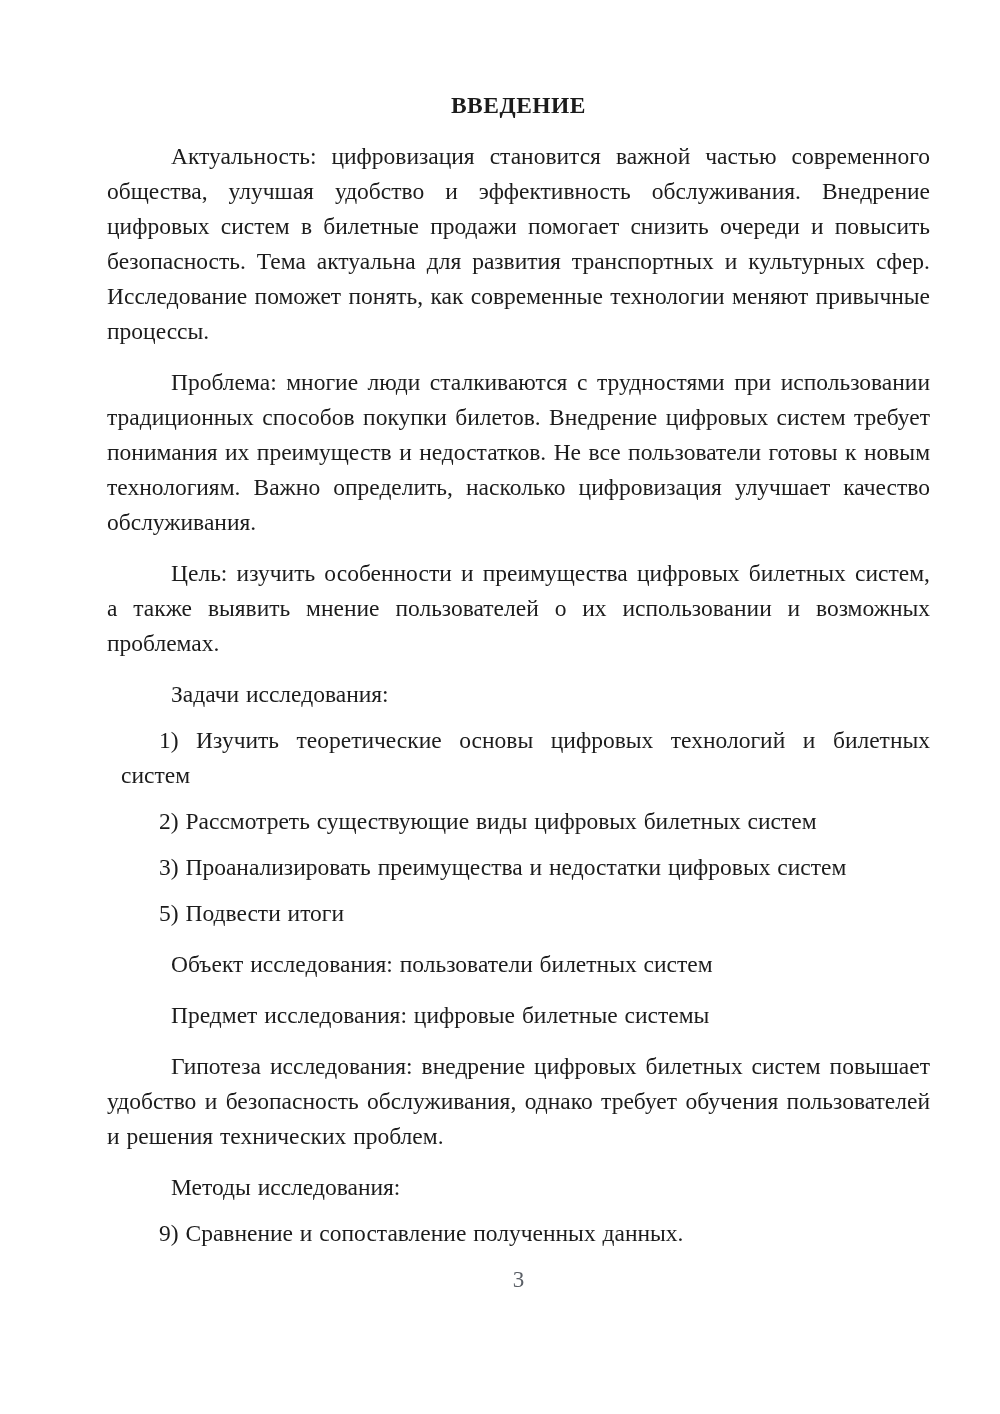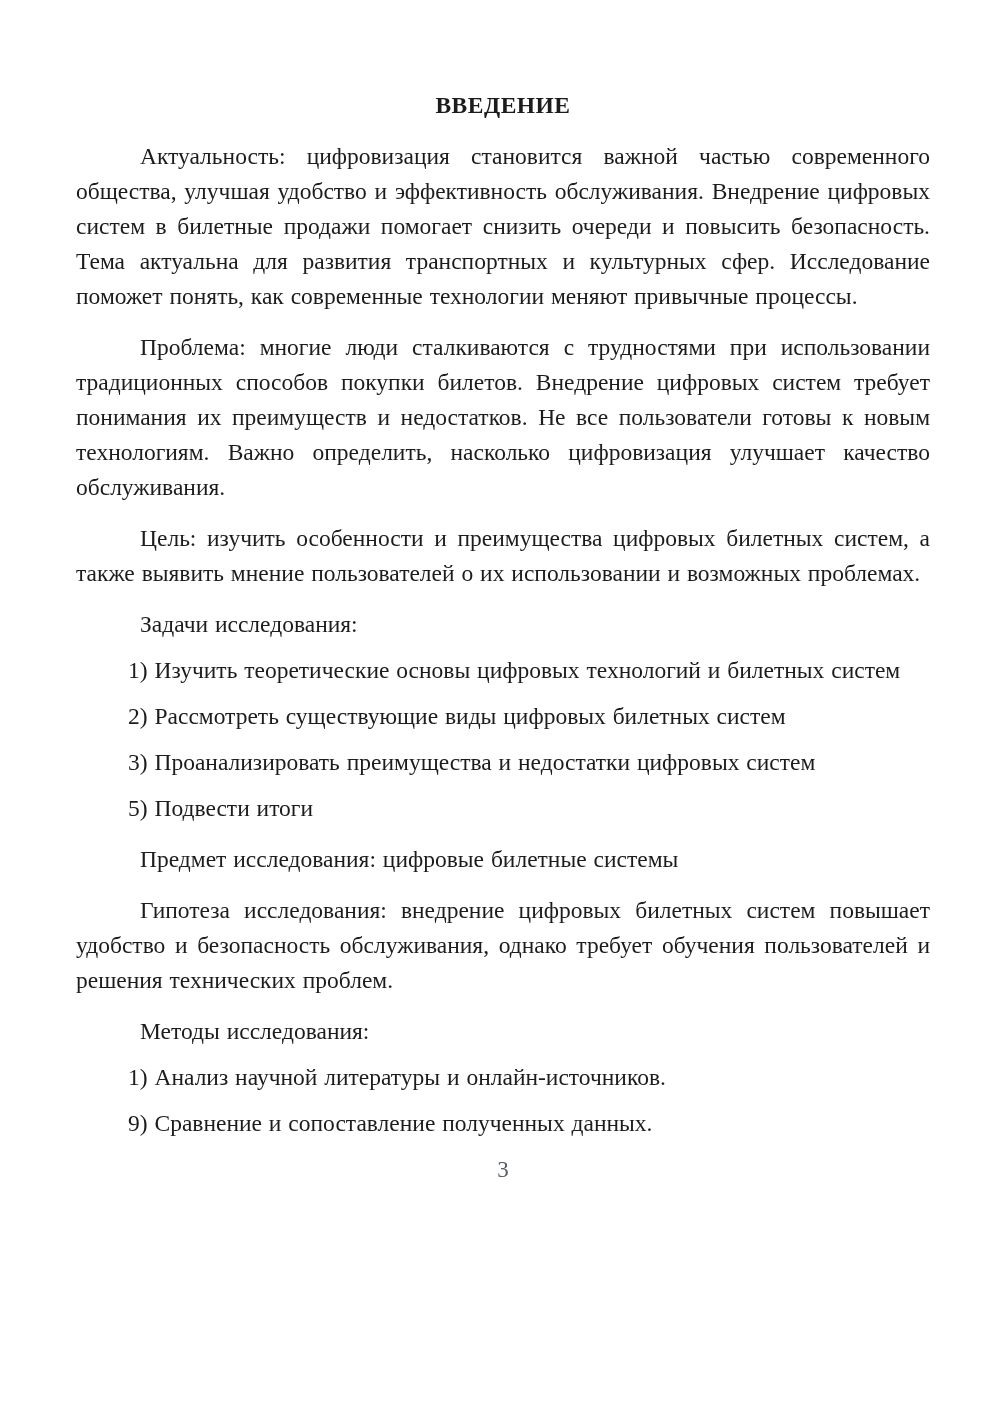--- a/index.html
+++ b/index.html
@@ -7,21 +7,21 @@
     padding: 0;
     background: #ffffff;
   }
   .page {
     position: relative;
     width: 1000px;
     height: 1414px;
     margin: 0 auto;
     background: #ffffff;
     box-sizing: border-box;
-    padding: 88px 70px 0 76px;
+    padding: 88px 70px 0 107px;
     overflow: hidden;
     font-family: "Liberation Serif", "DejaVu Serif", serif;
     font-size: 23.5px;
     line-height: 35px;
     color: #1c1c1c;
     -webkit-hyphens: none;
     hyphens: none;
   }
   .doc-title {
     margin: 0 0 13px 0;
@@ -70,26 +70,26 @@
 
   <p class="list-item">1) Изучить теоретические основы цифровых технологий и билетных систем</p>
 
   <p class="list-item">2) Рассмотреть существующие виды цифровых билетных систем</p>
 
   <p class="list-item">3) Проанализировать преимущества и недостатки цифровых систем</p>
 
 
   <p class="list-item">5) Подвести итоги</p>
 
+  <p class="para">Объект исследования: пользователи билетных систем</p>
 
   <p class="para">Предмет исследования: цифровые билетные системы</p>
 
   <p class="para">Гипотеза исследования: внедрение цифровых билетных систем повышает удобство и безопасность обслуживания, однако требует обучения пользователей и решения технических проблем.</p>
 
   <p class="para">Методы исследования:</p>
 
-  <p class="list-item">1) Анализ научной литературы и онлайн-источников.</p>
 
   <p class="list-item">9) Сравнение и сопоставление полученных данных.</p>
 
   <p class="page-number">3</p>
 
 </div>
 
 </body></html>

